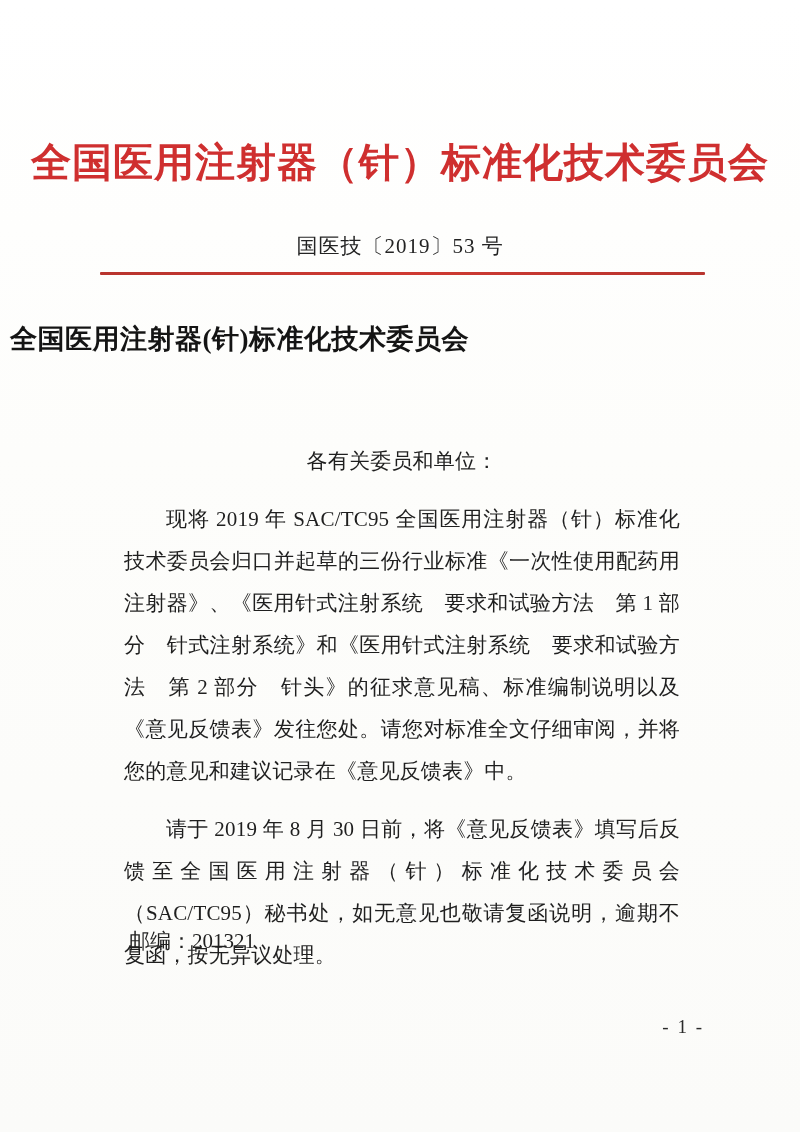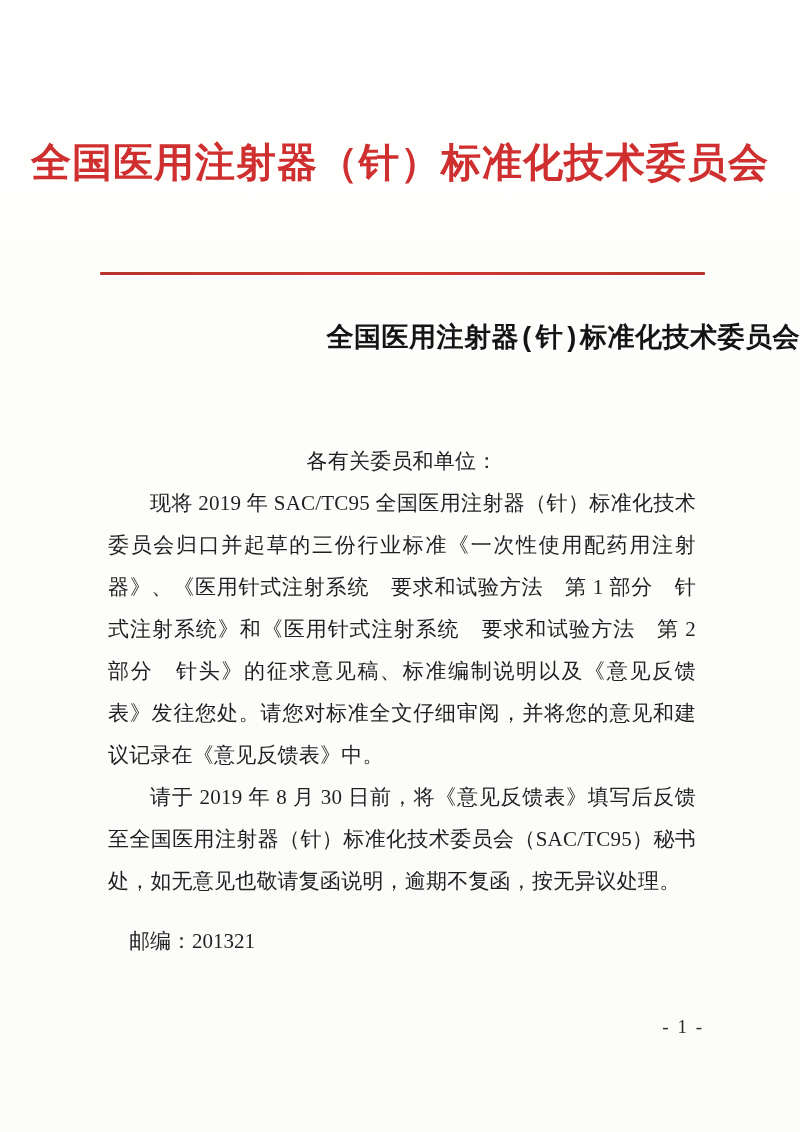--- a/index.html
+++ b/index.html
@@ -76,30 +76,29 @@
     width: 605px;
     top: 272px;
     height: 3px;
     background: linear-gradient(90deg, #b8342e 0%, #cf3a32 50%, #b8342e 100%);
     border-radius: 1px;
   }
 
   
   .doc-title {
     position: absolute;
-    left: 16px;
+    left: 10px;
     right: 0;
     top: 318px;
-    text-align: right;
+    text-align: left;
     font-weight: bold;
     font-size: 27px;
     line-height: 42px;
     letter-spacing: 0.5px;
     color: #141414;
-    font-family: Liberation Mono, monospace;
   }
   .doc-title .title-line {
     display: block;
     white-space: nowrap;
   }
 
   
   .body-block {
     position: absolute;
     left: 108px;
@@ -110,21 +109,21 @@
     color: #1f1f1f;
     letter-spacing: 0.2px;
   }
 
   .salutation {
     margin: 0 0 0 0;
     text-align: center;
   }
 
   .para {
-    margin: 0;
+    margin: 16px;
     text-indent: 2em;
     text-align: justify;
     text-justify: inter-ideograph;
   }
 
   
   .contact-block {
     position: absolute;
     left: 108px;
     width: 588px;
@@ -152,20 +151,21 @@
 </head>
 <body>
 
 <div class="page">
   <div class="page-inner">
 
     <div class="letterhead">
       <span class="letterhead-title">全国医用注射器（针）标准化技术委员会</span>
     </div>
 
+    <div class="doc-number">国医技〔2019〕53 号</div>
 
     <div class="red-rule"></div>
 
     <div class="doc-title">
       <span class="title-line">全国医用注射器(针)标准化技术委员会</span>
     </div>
 
     <div class="body-block">
       <p class="salutation">各有关委员和单位：</p>
       <p class="para">现将 2019 年 SAC/TC95 全国医用注射器（针）标准化技术委员会归口并起草的三份行业标准《一次性使用配药用注射器》、《医用针式注射系统　要求和试验方法　第 1 部分　针式注射系统》和《医用针式注射系统　要求和试验方法　第 2 部分　针头》的征求意见稿、标准编制说明以及《意见反馈表》发往您处。请您对标准全文仔细审阅，并将您的意见和建议记录在《意见反馈表》中。</p>

